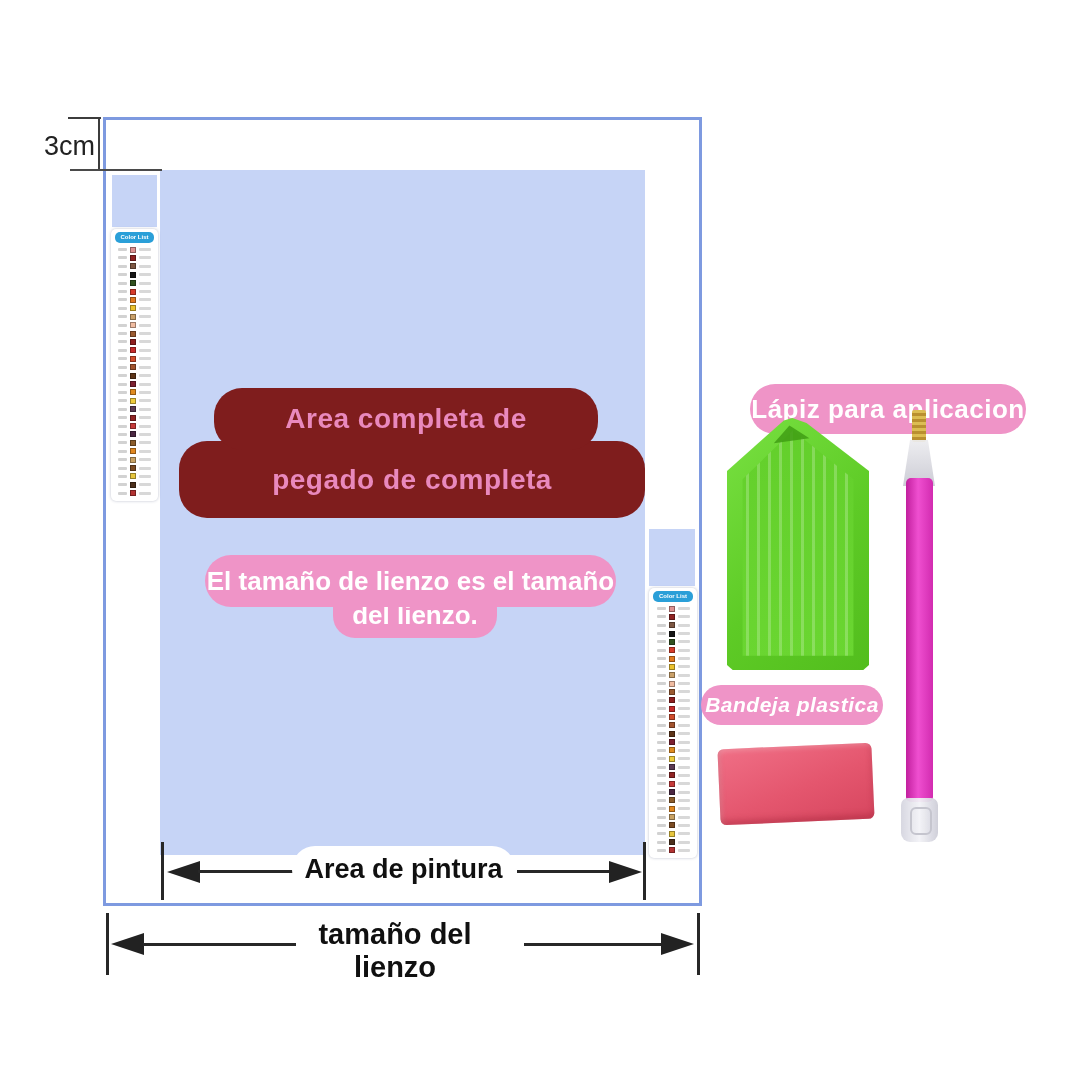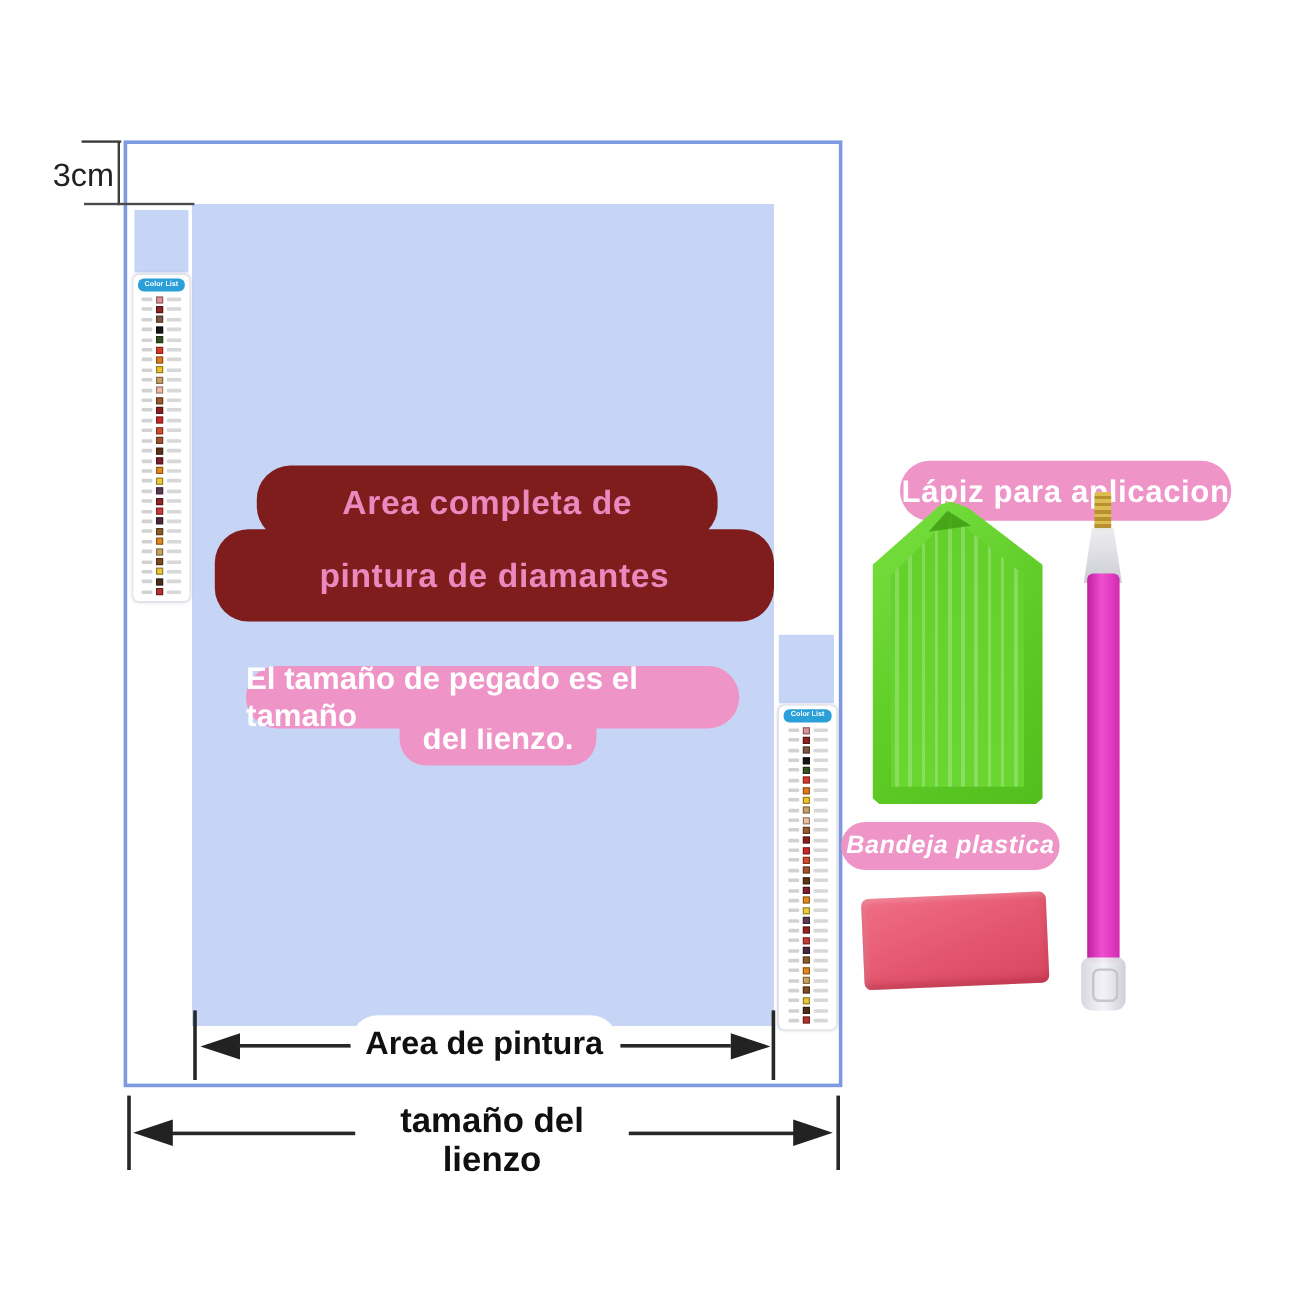--- a/index.html
+++ b/index.html
@@ -58,21 +58,21 @@
   .pa-line-l{left:198px;top:870px;width:97px;}
   .pa-pill{left:292px;top:846px;width:223px;height:47px;background:#fff;border-radius:23px;
     display:flex;align-items:center;justify-content:center;font-weight:bold;font-size:27px;color:#101010;}
   .pa-line-r{left:517px;top:870px;width:92px;}
   .pa-tri-r{left:609px;top:861px;}
 
   .cs-bar-l{left:106px;top:913px;width:3px;height:62px;}
   .cs-bar-r{left:697px;top:913px;width:3px;height:62px;}
   .cs-tri{left:111px;top:933px;}
   .cs-line-l{left:143px;top:943px;width:153px;}
-  .cs-label{left:298px;top:918px;width:224px;text-align:center;font-weight:bold;font-size:29px;color:#101010;}
+  .cs-label{left:283px;top:918px;width:224px;text-align:center;font-weight:bold;font-size:29px;color:#101010;}
   .cs-line-r{left:524px;top:943px;width:138px;}
   .cs-tri-r{left:661px;top:933px;}
 
   
   .pill{background:var(--accent-pink,#ef94c7);color:#fff;font-weight:bold;border-radius:999px;
     display:flex;align-items:center;justify-content:center;letter-spacing:.5px;}
   .pill-lapiz{left:750px;top:343px;width:276px;height:50px;font-size:26px;margin-top:41px;}
   .pill-bandeja{left:701px;top:685px;width:182px;height:40px;font-size:21px;font-style:italic;}
   .pill-pegamento{left:716px;top:832px;width:152px;height:52px;font-size:26px;}
 
@@ -304,25 +304,25 @@
         </div>
         <div class="legend-row">
           <span class="swatch" style="background: rgb(75, 47, 27);"></span>
         </div>
         <div class="legend-row">
           <span class="swatch" style="background: rgb(178, 50, 50);"></span>
         </div>
       </div>
     </div>
 
-  <div class="abs callout-line callout-l2">pintura de diamantes</div>
+  <div class="abs callout-line callout-l2">pegado de completa</div>
   <div class="abs callout-line callout-l1">Area completa de</div>
 
   <div class="abs note-tab">del lienzo.</div>
-  <div class="abs note-main">El tamaño de pegado es el tamaño</div>
+  <div class="abs note-main">El tamaño de lienzo es el tamaño</div>
 
   <div class="abs mbar pa-bar-l"></div>
   <div class="abs mbar pa-bar-r"></div>
   <div class="abs tri-l pa-tri"></div>
   <div class="abs hline pa-line-l"></div>
   <div class="abs pa-pill">
     <span>Area de pintura</span>
   </div>
   <div class="abs hline pa-line-r"></div>
   <div class="abs tri-r pa-tri-r"></div>

